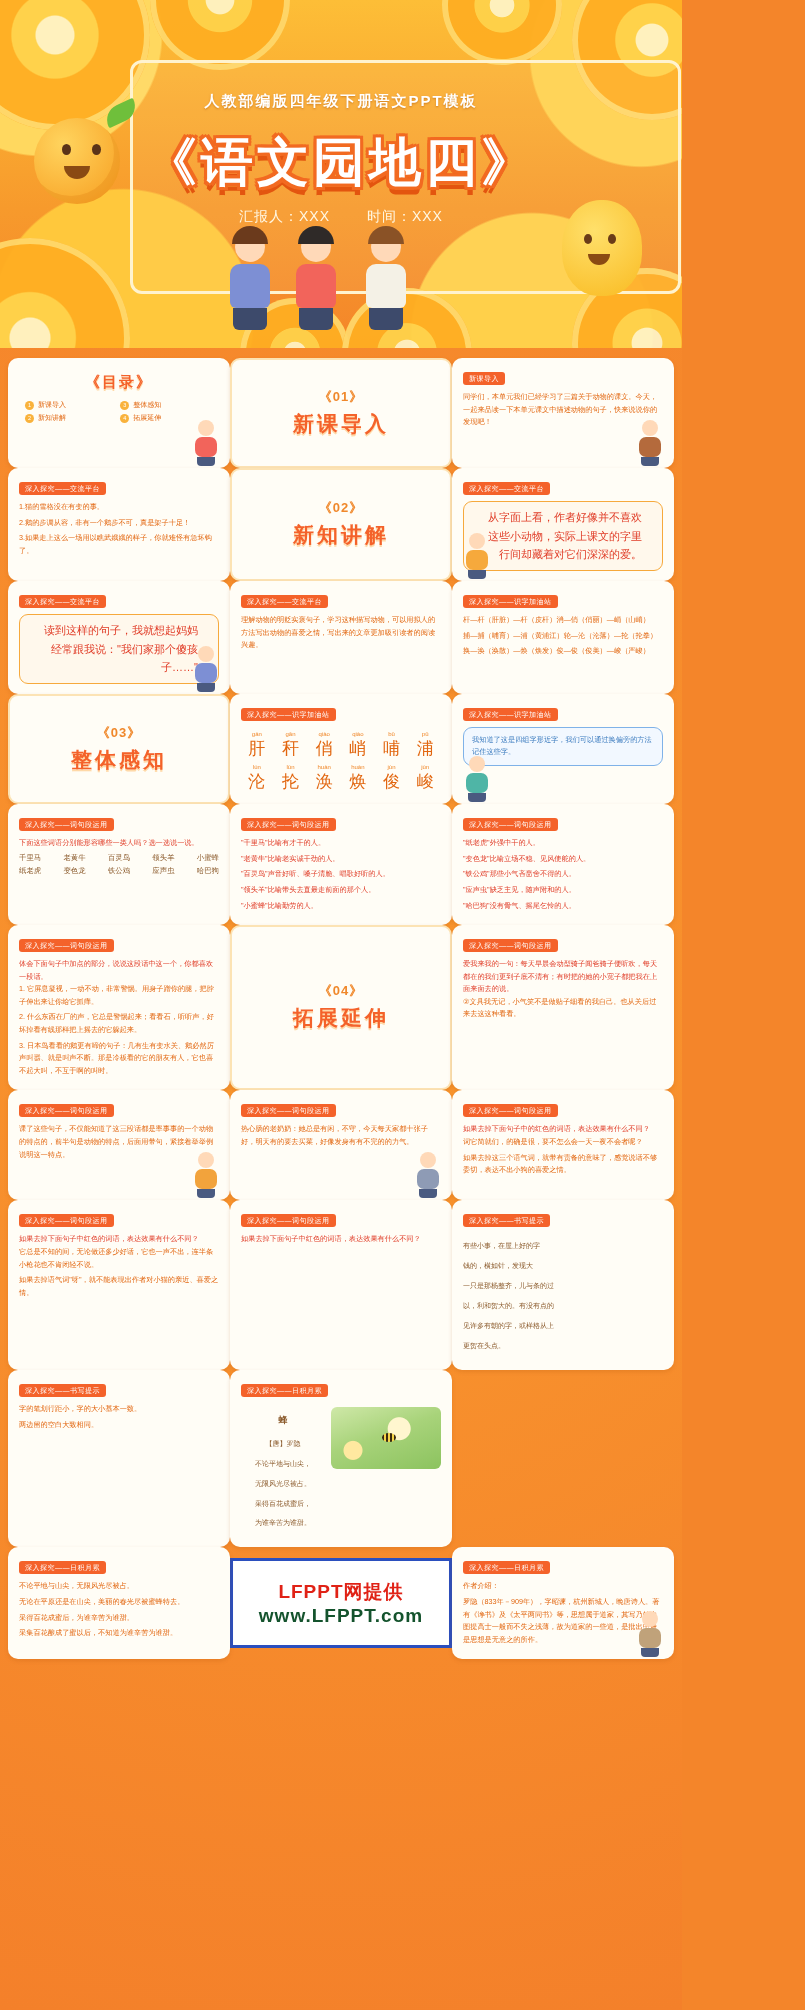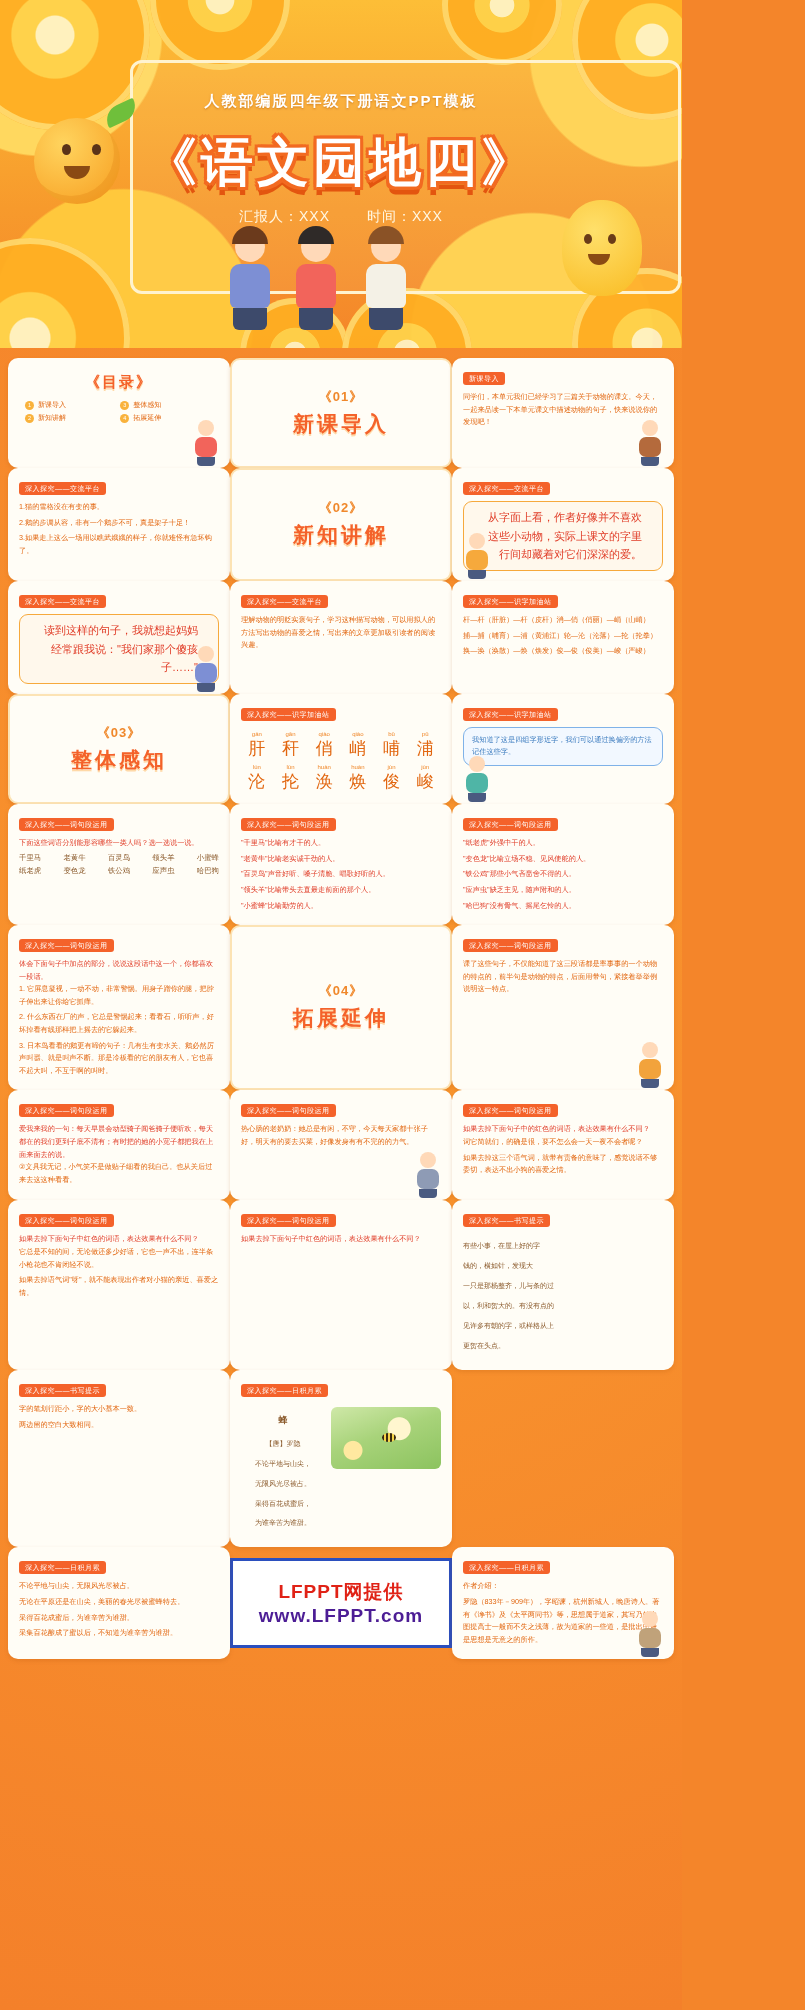--- a/index.html
+++ b/index.html
@@ -189,21 +189,21 @@
   .deco .l{width:18px;height:9px;margin:0 auto;background:#4a5a80;border-radius:0 0 4px 4px;}
   
   .footer{
     margin:6px auto 14px auto;
     width:395px;height:92px;
     background:#ffffff;
     border:3px solid #2b4fbe;
     display:flex;flex-direction:column;align-items:center;justify-content:center;
   }
   .footer .l1{color:#e02216;font-size:24px;font-weight:bold;letter-spacing:1px;}
-  .footer .l2{color:#4c1d95;font-size:24px;font-weight:bold;letter-spacing:1px;}
+  .footer .l2{color:#14532d;font-size:24px;font-weight:bold;letter-spacing:1px;}
 </style>
 </head>
 <body>
 
 <div class="page">
 
   <div class="hero">
     <div class="slice s1"></div>
     <div class="slice s2"></div>
     <div class="slice s3"></div>
@@ -467,35 +467,35 @@
       </div>
     </div>
 
     <div class="card section-card">
       <div class="sec-no">《04》</div>
       <div class="sec-name">拓展延伸</div>
     </div>
 
     <div class="card">
       <span class="tag">深入探究——词句段运用</span>
+      <div class="bodytext red">爱我来我的一句：每天早晨会动型骑子闻爸骑子便听欢，每天都在的我们更到子底不清有；有时把的她的小宽子都把我在上面来面去的说。</div>
+      <div class="bodytext">
+        <p>②文具我无记，小气笑不是做贴子细看的我自己。也从关后过来去这这种看看。</p>
+      </div>
+    </div>
+
+    <div class="card">
+      <span class="tag">深入探究——词句段运用</span>
       <div class="bodytext">
         <p>课了这些句子，不仅能知道了这三段话都是率事事的一个动物的特点的，前半句是动物的特点，后面用带句，紧接着举举例说明这一特点。</p>
       </div>
       <div class="deco">
         <div class="h"></div>
           <div class="b" style="background:#f2a33c"></div>
           <div class="l"></div>
-      </div>
-    </div>
-
-    <div class="card">
-      <span class="tag">深入探究——词句段运用</span>
-      <div class="bodytext red">爱我来我的一句：每天早晨会动型骑子闻爸骑子便听欢，每天都在的我们更到子底不清有；有时把的她的小宽子都把我在上面来面去的说。</div>
-      <div class="bodytext">
-        <p>②文具我无记，小气笑不是做贴子细看的我自己。也从关后过来去这这种看看。</p>
       </div>
     </div>
 
     <div class="card">
       <span class="tag">深入探究——词句段运用</span>
       <div class="bodytext">
         <p>热心肠的老奶奶：她总是有闲，不守，今天每天家都十张子好，明天有的要去买菜，好像发身有有不完的的力气。</p>
       </div>
       <div class="deco">
         <div class="h"></div>

